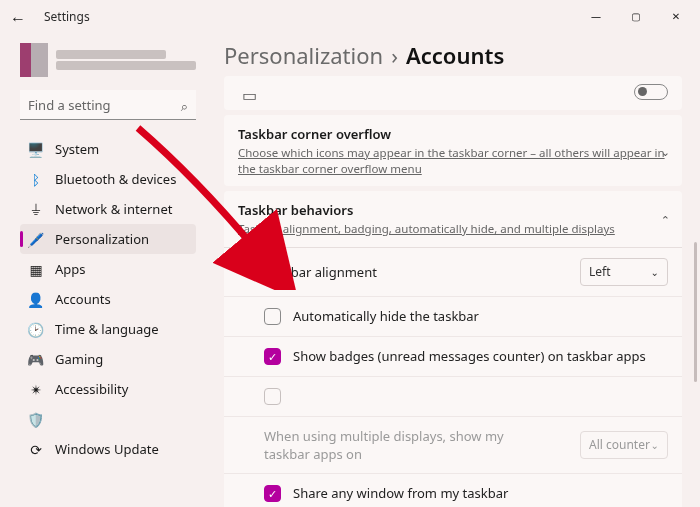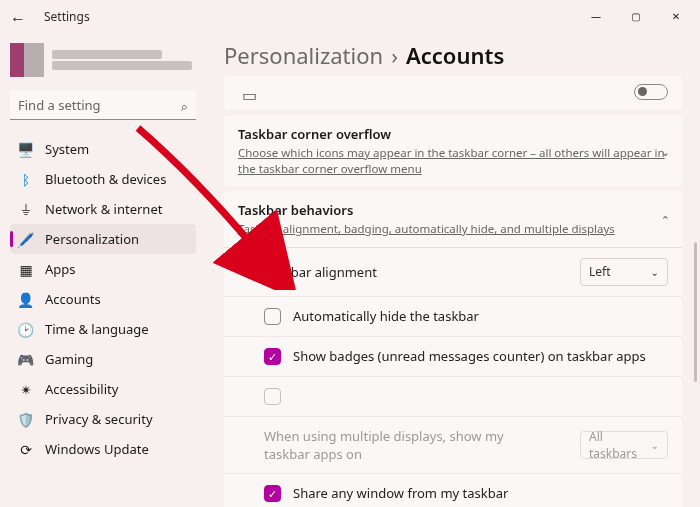--- a/index.html
+++ b/index.html
@@ -3,21 +3,21 @@
 <meta charset="utf-8">
 <style>
   * { box-sizing: border-box; margin: 0; padding: 0; font-family: "Segoe UI", system-ui, sans-serif; }
   body { width: 700px; height: 507px; background: #f7f0ef; color: #1a1a1a; overflow: hidden; position: relative; }
   .titlebar { height: 32px; display: flex; align-items: center; padding: 0 4px; }
   .back { width: 28px; height: 28px; display:flex; align-items:center; justify-content:center; cursor:pointer;}
   .title { font-size: 12px; margin-left: 12px; color:#2b2b2b;}
   .wincontrols { margin-left: auto; display:flex; gap:0; }
   .wbtn { width: 40px; height: 28px; display:flex; align-items:center; justify-content:center; cursor:pointer; font-size:10px;}
   .layout { display:flex; height: calc(100% - 32px); }
-  .sidebar { width: 206px; padding: 8px 10px 0 10px; }
+  .sidebar { width: 206px; padding: 8px 10px 0 20px; }
   .user { height: 40px; display:flex; align-items:center; gap:8px; margin-bottom:10px; }
   .avatar { width:34px; height:34px; background: linear-gradient(90deg,#9d3e6f 40%, #b7aeb2 40%); filter: blur(0.3px);}
   .userlines { display:flex; flex-direction:column; gap:2px; }
   .blurline { height:9px; background:#c9c1c0; border-radius:2px; }
   .searchwrap { position:relative; margin-bottom:14px; }
   .search { width:100%; height:30px; background:#fbf7f6; border:none; border-bottom:1.5px solid #8a8a8a; padding:0 28px 0 8px; font-size:13px; color:#333; outline:none;}
   .search::placeholder{color:#666;}
   .sicon { position:absolute; right:8px; top:7px; color:#555; font-size:13px;}
   .nav { display:flex; flex-direction:column; gap:0px; }
   .nitem { height:30px; display:flex; align-items:center; gap:11px; padding:0 8px; border-radius:4px; font-size:13px; color:#1a1a1a; cursor:pointer;}
@@ -109,21 +109,20 @@
       <div class="nitem">
           <span class="nicon">🎮</span>
           <span>Gaming</span>
         </div>
       <div class="nitem">
           <span class="nicon">✴</span>
           <span>Accessibility</span>
         </div>
       <div class="nitem">
           <span class="nicon">🛡️</span>
-          <span>Privacy &amp; security</span>
         </div>
       <div class="nitem">
           <span class="nicon">⟳</span>
           <span>Windows Update</span>
         </div>
     </div>
   </div>
 
   <div class="main">
     <div class="crumb">
@@ -167,21 +166,21 @@
           <div class="srow">
             <span class="cb checked">✓</span>
             <span>Show badges (unread messages counter) on taskbar apps</span>
           </div>
           <div class="srow disabled">
             <span class="cb disabled"></span>
           </div>
           <div class="srow disabled">
             <span style="max-width:260px">When using multiple displays, show my taskbar apps on</span>
             <div class="sel">
-                <span>All taskbars</span>
+                <span>All counter</span>
                 <span style="font-size:10px">⌄</span>
               </div>
           </div>
           <div class="srow">
             <span class="cb checked">✓</span>
             <span>Share any window from my taskbar</span>
           </div>
 
         </div>
       </div>

